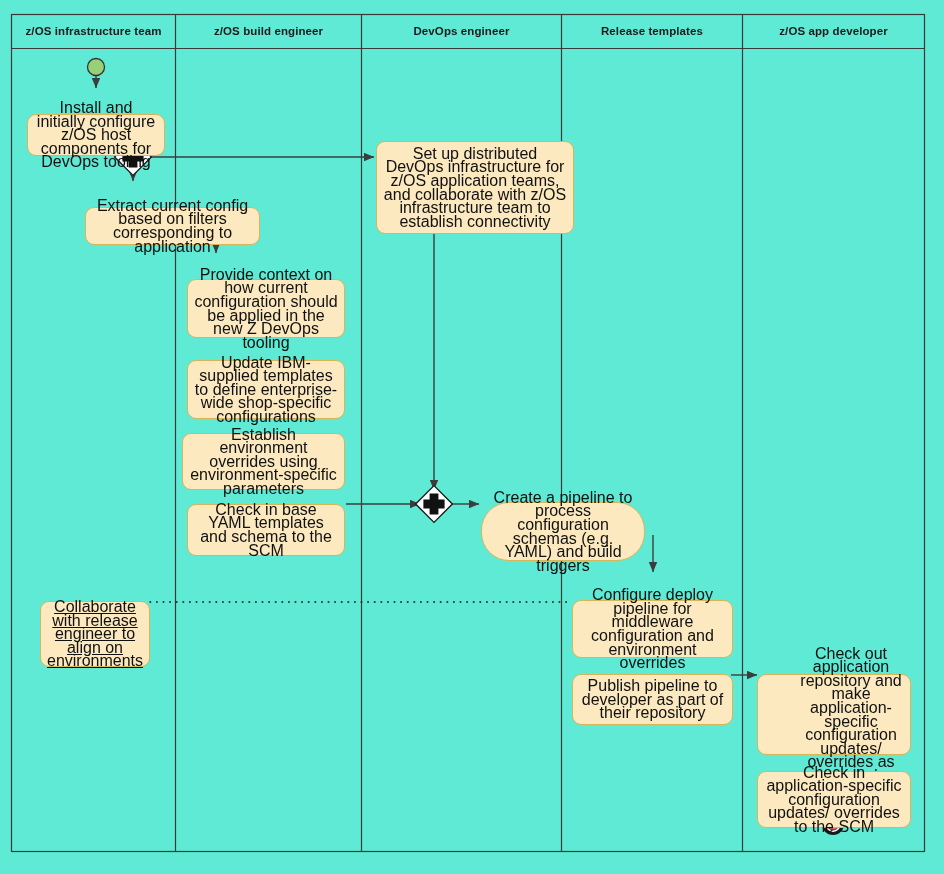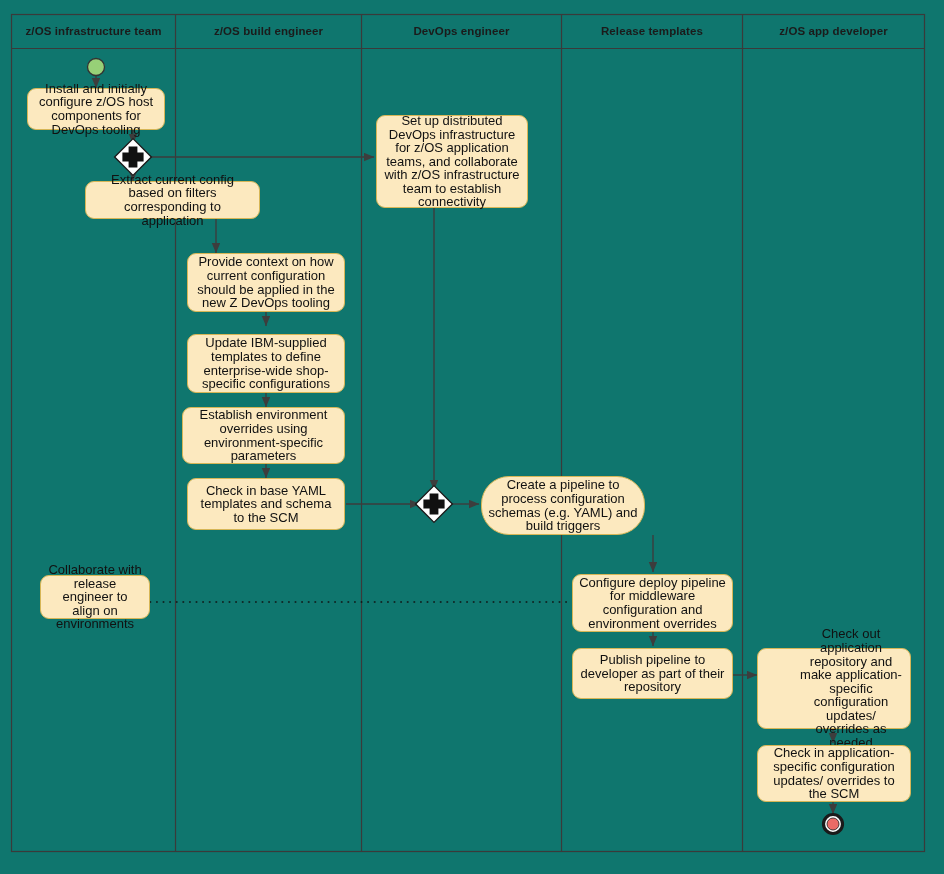--- a/index.html
+++ b/index.html
@@ -1,30 +1,31 @@
 <!DOCTYPE html>
 <html><head>
 <meta charset="utf-8">
 <style>
   html,body{margin:0;padding:0;background:#ffffff;}
   body{width:944px;height:874px;font-family:"Liberation Sans",sans-serif;-webkit-font-smoothing:antialiased;}
-  #stage{position:relative;width:944px;height:874px;overflow:hidden;background:#0f766e;}
+  #stage{position:relative;width:944px;height:874px;overflow:hidden;background:#5eead4;}
   #svgroot{position:absolute;left:0;top:0;width:944px;height:874px;}
 
   .lane-title{
     position:absolute;display:flex;align-items:center;justify-content:center;
     font-size:11.5px;font-weight:bold;color:#1b1b1b;text-align:center;
     letter-spacing:.1px;line-height:1.2;
   }
   .node{
     position:absolute;box-sizing:border-box;
     background:#fce9bf;border:1px solid #d6b656;border-radius:9px;
     display:flex;align-items:center;justify-content:center;text-align:center;
-    font-size:13px;line-height:13.6px;color:#111111;
+    font-size:16px;line-height:13.6px;color:#111111;
     padding:3px 6px;
+    margin-top:26px;
   }
   .node span{display:block;width:100%;}
 </style>
 </head>
 <body>
 
 <div id="stage">
 
   <svg id="svgroot" viewBox="0 0 944 874">
     <defs>
@@ -114,21 +115,21 @@
   </div>
 
   <div class="node" style="left:27px;top:88px;width:138px;height:42px;">
     <span>Install and initially configure z/OS host components for DevOps tooling</span>
   </div>
 
   <div class="node" style="left:85px;top:181px;width:175px;height:38px;">
     <span>Extract current config based on filters corresponding to application</span>
   </div>
 
-  <div class="node" style="left:376px;top:115px;width:152px;height:93px;">
+  <div class="node" style="left:376px;top:115px;width:198px;height:93px;">
     <span>Set up distributed DevOps infrastructure for z/OS application teams, and collaborate with z/OS infrastructure team to establish connectivity</span>
   </div>
 
   <div class="node" style="left:187px;top:253px;width:158px;height:59px;">
     <span>Provide context on how current configuration should be applied in the new Z DevOps tooling</span>
   </div>
 
   <div class="node" style="left:187px;top:334px;width:158px;height:59px;">
     <span>Update IBM-supplied templates to define enterprise-wide shop-specific configurations</span>
   </div>
@@ -138,21 +139,21 @@
   </div>
 
   <div class="node" style="left:187px;top:478px;width:158px;height:52px;">
     <span>Check in base YAML templates and schema to the SCM</span>
   </div>
 
   <div class="node" style="left:481px;top:476px;width:164px;height:59px;border-radius:28px;">
     <span>Create a pipeline to process configuration schemas (e.g. YAML) and build triggers</span>
   </div>
 
-  <div class="node" style="left:40px;top:575px;width:110px;height:44px;">
+  <div class="node" style="left:40px;top:575px;width:110px;height:66px;text-decoration:underline;">
     <span>Collaborate with release engineer to align on environments</span>
   </div>
 
   <div class="node" style="left:572px;top:574px;width:161px;height:58px;">
     <span>Configure deploy pipeline for middleware configuration and environment overrides</span>
   </div>
 
   <div class="node" style="left:572px;top:648px;width:161px;height:51px;">
     <span>Publish pipeline to developer as part of their repository</span>
   </div>

